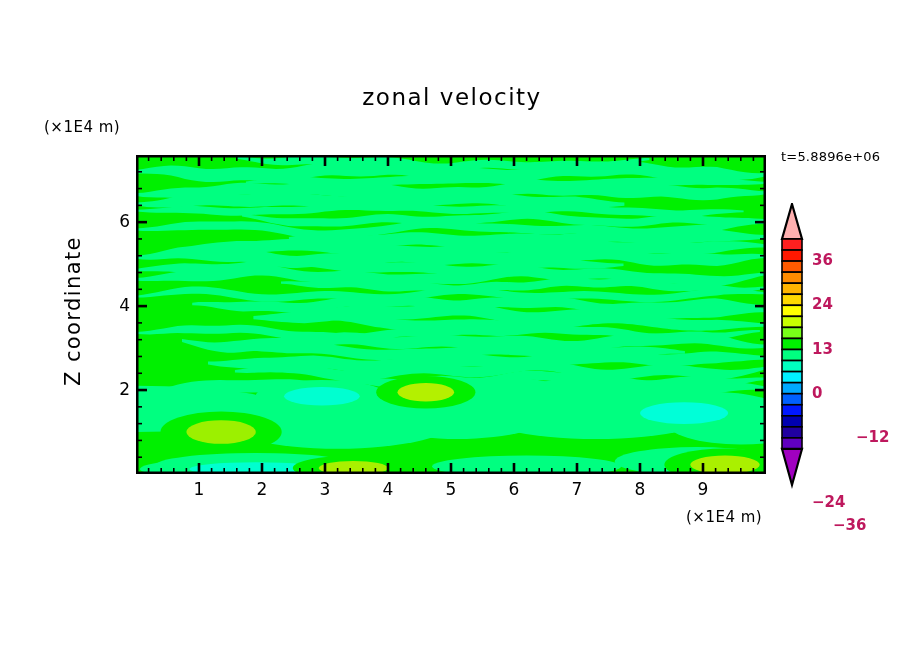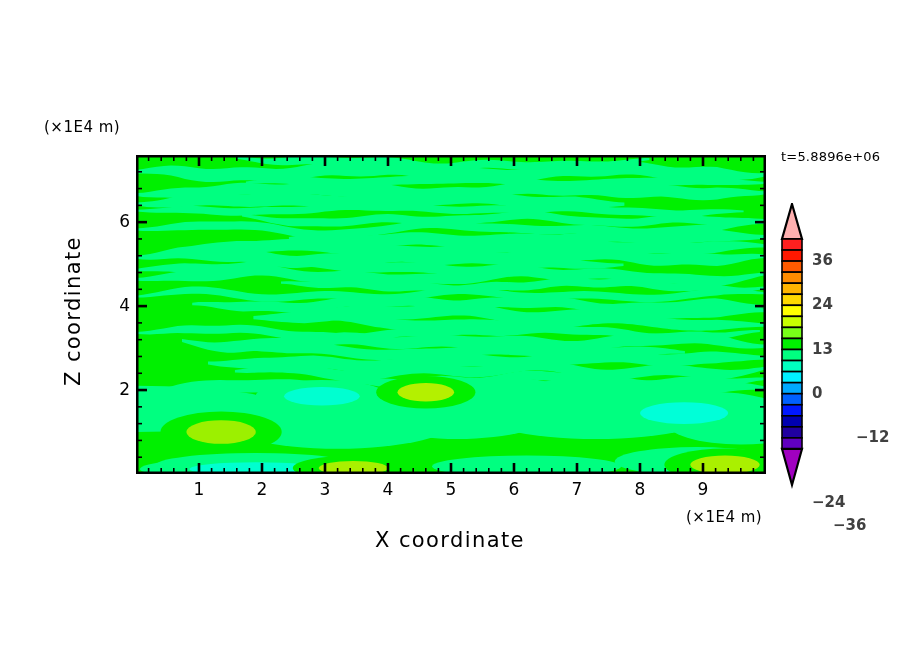--- a/index.html
+++ b/index.html
@@ -80,36 +80,37 @@
     font-size: 17px;
     color: #000;
     text-align: right;
     width: 30px;
     left: 100px;
   }
   .cbar-label {
     position: absolute;
     font-size: 15px;
     font-weight: bold;
-    color: #404040;
+    color: #be185d;
     left: 812px;
     white-space: pre;
   }
   #field-svg, #cbar-svg {
     position: absolute;
     display: block;
   }
   #field-svg { left: 136px; top: 155px; }
   #cbar-svg  { left: 775px; top: 203px; }
 </style>
 </head>
 <body>
 
 <div class="fig">
 
+  <div class="txt" id="plot-title">zonal velocity</div>
 
   <div class="txt" id="yunit-label">(×1E4 m)</div>
 
   <div class="txt" id="time-label">t=5.8896e+06</div>
 
   <svg id="field-svg" width="630" height="319" viewBox="0 0 630 319">
       <rect x="0" y="0" width="630" height="319" fill="#00f000"></rect>
       <defs>
         <clipPath id="fieldclip">
           <rect x="0" y="0" width="630" height="319"></rect>
@@ -336,21 +337,20 @@
       <div class="tick-label-x" style="left: 688px;">9</div>
     </div>
   <div id="ytick-host">
       <div class="tick-label-y" style="top: 379.053px;">2</div>
       <div class="tick-label-y" style="top: 295.105px;">4</div>
       <div class="tick-label-y" style="top: 211.158px;">6</div>
     </div>
 
   <div class="txt" id="xunit-label">(×1E4 m)</div>
 
-  <div class="txt" id="xaxis-title">X coordinate</div>
   <div class="txt" id="yaxis-title">Z coordinate</div>
 
   <svg id="cbar-svg" width="36" height="320" viewBox="0 0 36 320">
       <polygon points="17,1 27,36 7,36" fill="#ffb0b0" stroke="#000" stroke-width="2.2"></polygon>
       <rect x="7" y="36.00" width="20" height="11.05" fill="#ff2020" stroke="#000" stroke-width="1.6"></rect>
       <rect x="7" y="47.05" width="20" height="11.05" fill="#ff1800" stroke="#000" stroke-width="1.6"></rect>
       <rect x="7" y="58.10" width="20" height="11.05" fill="#ff5a00" stroke="#000" stroke-width="1.6"></rect>
       <rect x="7" y="69.15" width="20" height="11.05" fill="#ff8c00" stroke="#000" stroke-width="1.6"></rect>
       <rect x="7" y="80.20" width="20" height="11.05" fill="#ffb400" stroke="#000" stroke-width="1.6"></rect>
       <rect x="7" y="91.25" width="20" height="11.05" fill="#ffd800" stroke="#000" stroke-width="1.6"></rect>

